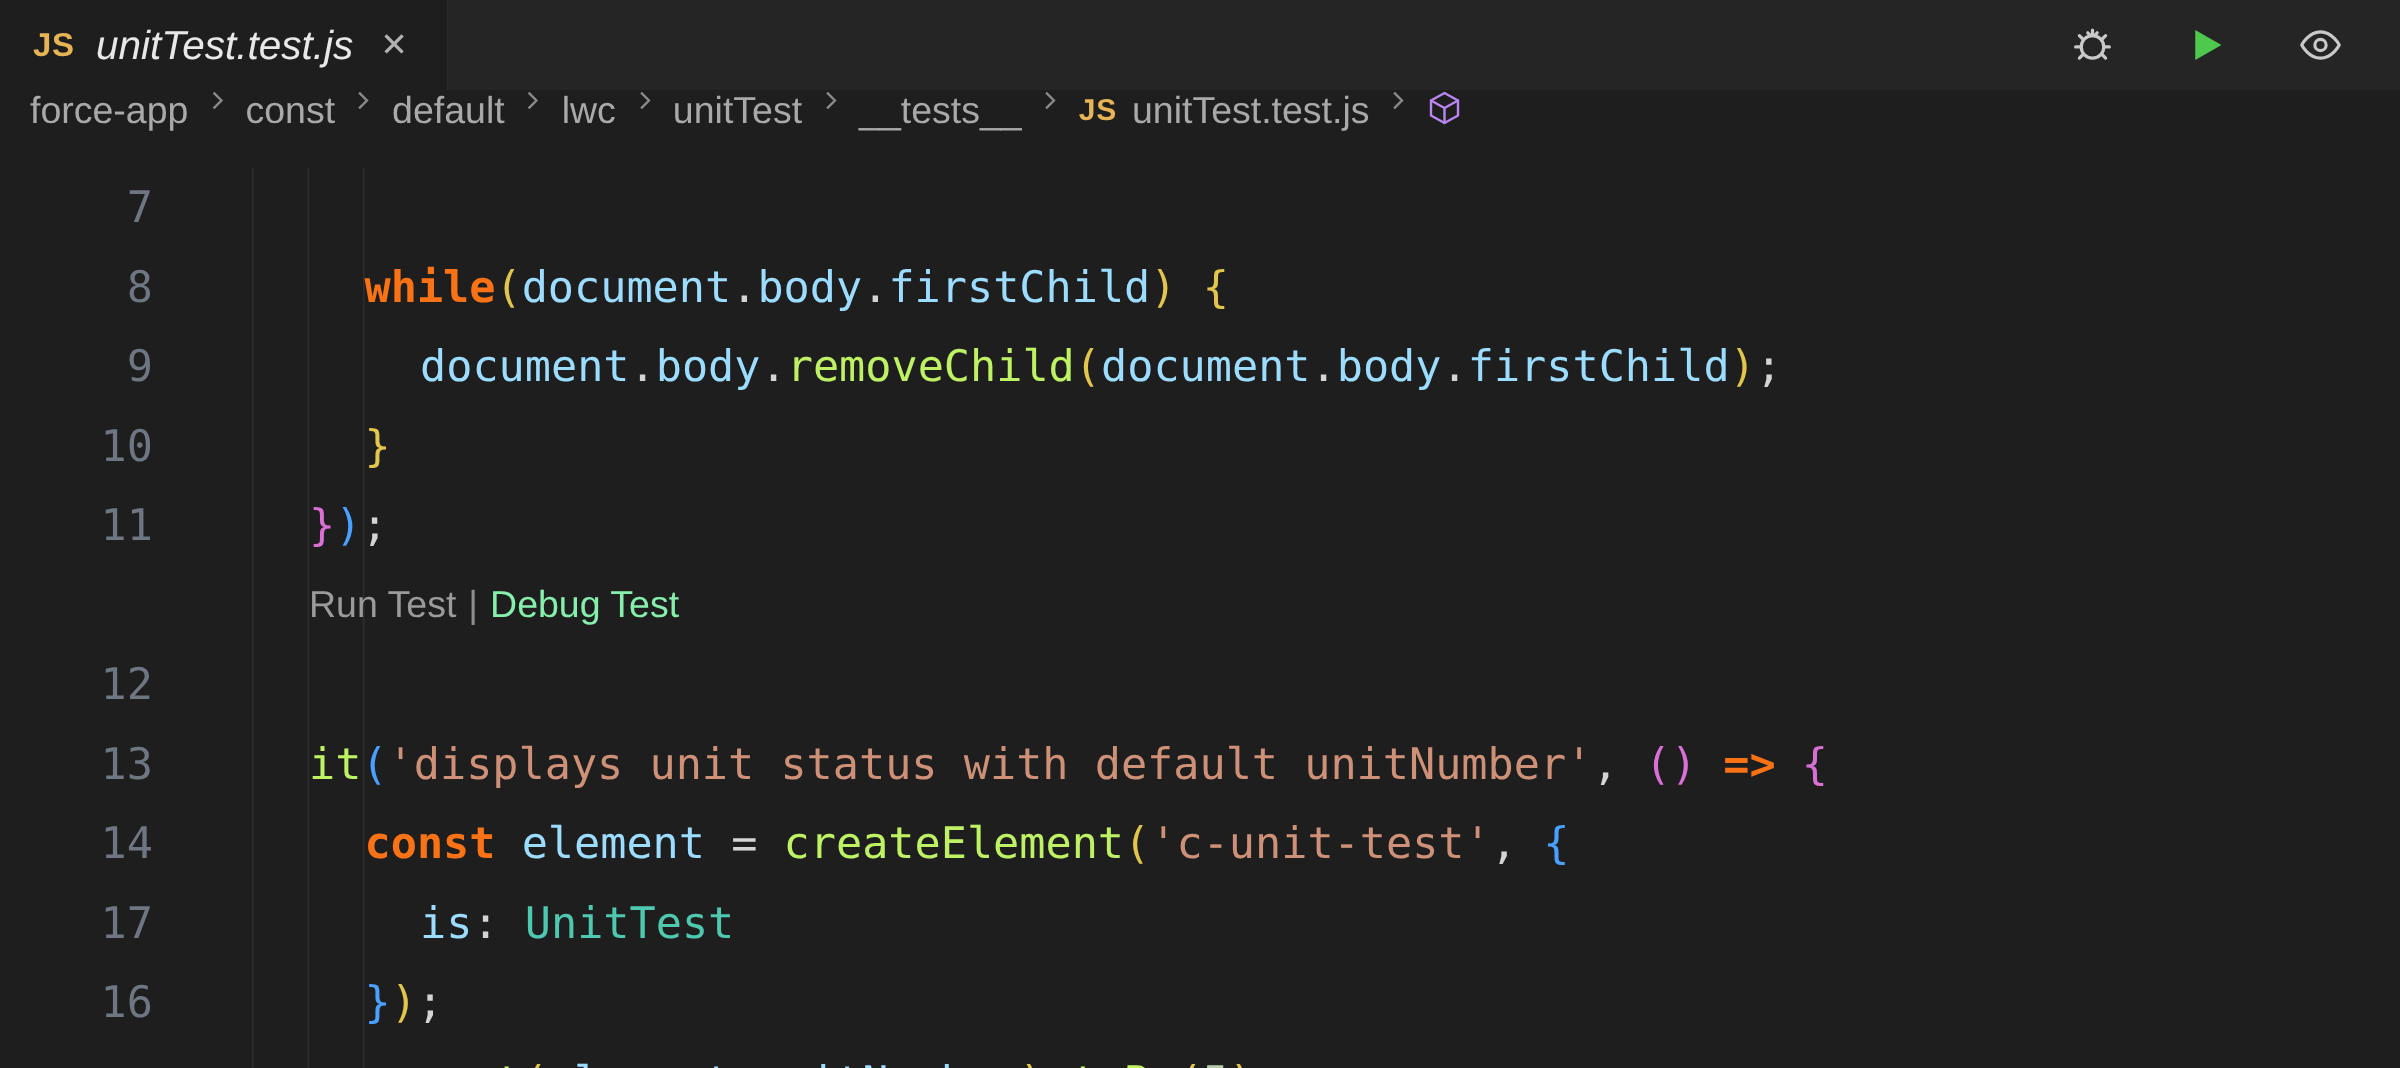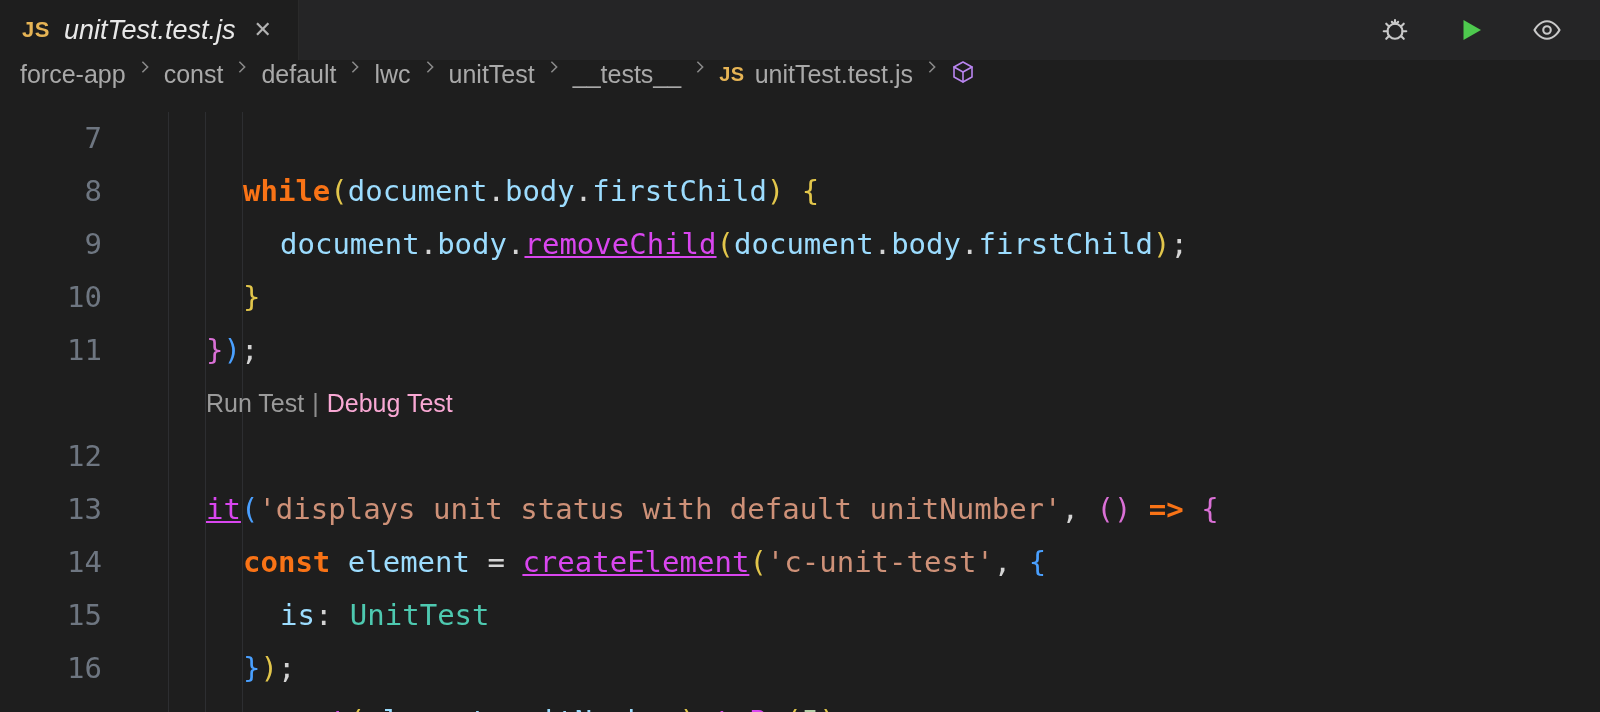--- a/index.html
+++ b/index.html
@@ -132,28 +132,28 @@
     height: 53px;
     display: flex;
     align-items: flex-end;
     gap: 8px;
     font-family: "Segoe UI", "Helvetica Neue", Arial, sans-serif;
     font-size: 25px;
     color: #9b9b9b;
     padding-left: 74px; 
   }
   .codelens .lens-link { color: #9b9b9b; cursor: pointer; }
-  .codelens .lens-link.blue { color: #f9a8d4; }
+  .codelens .lens-link.blue { color: #86efac; }
   .codelens .lens-sep { color: #8e8e8e; }
 
   
   .tk-keyword { color: #f97316; font-weight: bold; }
   .tk-ident   { color: #9cdcfe; }
   .tk-type    { color: #4ec9b0; }
-  .tk-func    { color: #d946ef; text-decoration: underline; }
+  .tk-func    { color: #bef264; }
   .tk-str     { color: #ce9178; }
   .tk-num     { color: #b5cea8; }
   .tk-punct   { color: #d4d4d4; }
   .tk-brace-y { color: #e2c64b; }
   .tk-brace-p { color: #da70d6; }
   .tk-brace-b { color: #4aa0ff; }
   .ind2 { padding-left: 74px; }
   .ind3 { padding-left: 111px; }
   .ind4 { padding-left: 148px; }
 </style>
@@ -269,21 +269,21 @@
   <div class="gutter">
     <div>7</div>
     <div>8</div>
     <div>9</div>
     <div>10</div>
     <div>11</div>
     <div class="lens-slot"></div>
     <div>12</div>
     <div>13</div>
     <div>14</div>
-    <div>15</div>
+    <div>17</div>
     <div>16</div>
   </div>
 
   <div class="code-col">
     <div class="indent-guides">
       <div class="guide" style="left:36px"></div>
       <div class="guide" style="left:73px"></div>
       <div class="guide" style="left:110px"></div>
     </div>
     <div class="code-lines">

